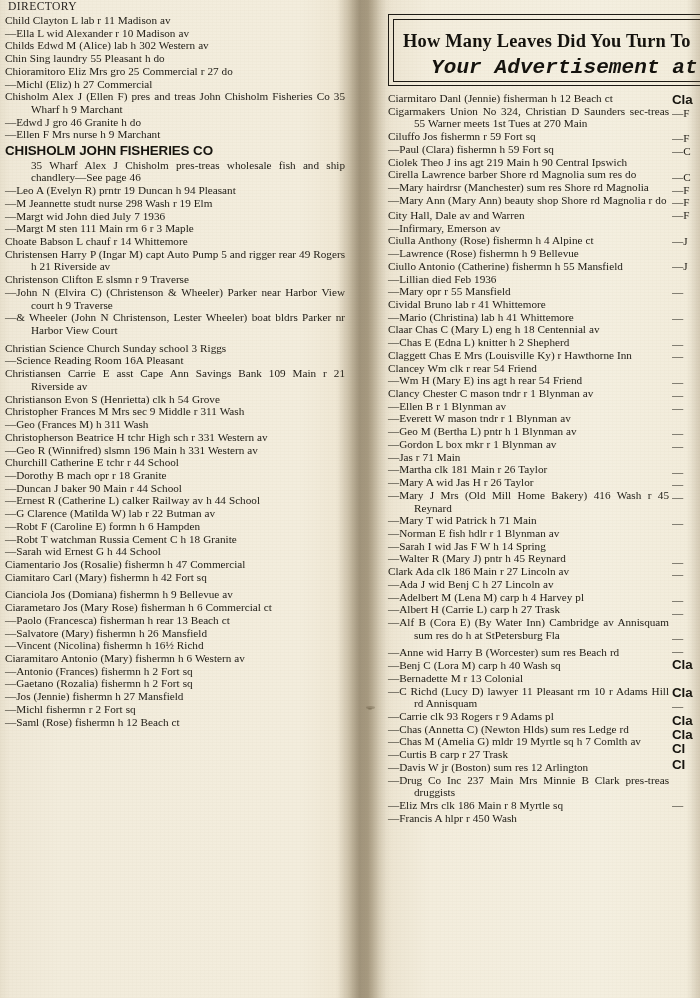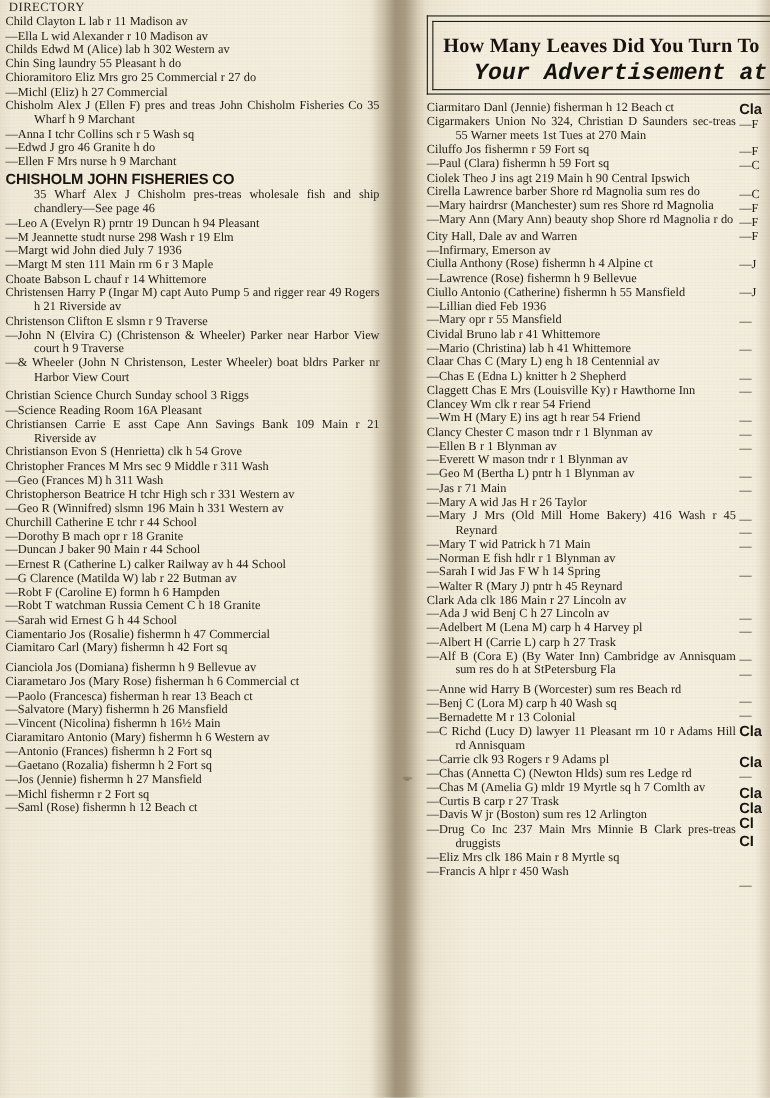--- a/index.html
+++ b/index.html
@@ -137,21 +137,20 @@
     <div class="hdr">DIRECTORY</div>
 
     <div class="entries">
       <p class="e">Child Clayton L lab r 11 Madison av</p>
       <p class="e">—Ella L wid Alexander r 10 Madison av</p>
       <p class="e">Childs Edwd M (Alice) lab h 302 Western av</p>
       <p class="e">Chin Sing laundry 55 Pleasant h do</p>
       <p class="e">Chioramitoro Eliz Mrs gro 25 Commercial r 27 do</p>
       <p class="e">—Michl (Eliz) h 27 Commercial</p>
       <p class="e">Chisholm Alex J (Ellen F) pres and treas John Chisholm Fisheries Co 35 Wharf h 9 Marchant</p>
-      <p class="e">—Anna I tchr Collins sch r 5 Wash sq</p>
       <p class="e">—Edwd J gro 46 Granite h do</p>
       <p class="e">—Ellen F Mrs nurse h 9 Marchant</p>
     </div>
 
     <div class="entries">
       <p class="biz">CHISHOLM JOHN FISHERIES CO</p>
       <p class="e biz-body">35 Wharf Alex J Chisholm pres-treas wholesale fish and ship chandlery—See page 46</p>
     </div>
 
     <div class="entries">
@@ -189,21 +188,21 @@
       <p class="e">Ciamitaro Carl (Mary) fishermn h 42 Fort sq</p>
     </div>
 
     <div class="gap"></div>
 
     <div class="entries">
       <p class="e">Cianciola Jos (Domiana) fishermn h 9 Bellevue av</p>
       <p class="e">Ciarametaro Jos (Mary Rose) fisherman h 6 Commercial ct</p>
       <p class="e">—Paolo (Francesca) fisherman h rear 13 Beach ct</p>
       <p class="e">—Salvatore (Mary) fishermn h 26 Mansfield</p>
-      <p class="e">—Vincent (Nicolina) fishermn h 16½ Main</p>
+      <p class="e">—Vincent (Nicolina) fishermn h 16½ Richd</p>
       <p class="e">Ciaramitaro Antonio (Mary) fishermn h 6 Western av</p>
       <p class="e">—Antonio (Frances) fishermn h 2 Fort sq</p>
       <p class="e">—Gaetano (Rozalia) fishermn h 2 Fort sq</p>
       <p class="e">—Jos (Jennie) fishermn h 27 Mansfield</p>
       <p class="e">—Michl fishermn r 2 Fort sq</p>
       <p class="e">—Saml (Rose) fishermn h 12 Beach ct</p>
     </div>
   </div>
 
   <div id="adbox">
@@ -240,21 +239,23 @@
       <p class="e">—Mario (Christina) lab h 41 Whittemore</p>
       <p class="e">Claar Chas C (Mary L) eng h 18 Centennial av</p>
       <p class="e">—Chas E (Edna L) knitter h 2 Shepherd</p>
       <p class="e">Claggett Chas E Mrs (Louisville Ky) r Hawthorne Inn</p>
       <p class="e">Clancey Wm clk r rear 54 Friend</p>
       <p class="e">—Wm H (Mary E) ins agt h rear 54 Friend</p>
       <p class="e">Clancy Chester C mason tndr r 1 Blynman av</p>
       <p class="e">—Ellen B r 1 Blynman av</p>
       <p class="e">—Everett W mason tndr r 1 Blynman av</p>
       <p class="e">—Geo M (Bertha L) pntr h 1 Blynman av</p>
+      <p class="e">—Gordon L box mkr r 1 Blynman av</p>
       <p class="e">—Jas r 71 Main</p>
+      <p class="e">—Martha clk 181 Main r 26 Taylor</p>
       <p class="e">—Mary A wid Jas H r 26 Taylor</p>
       <p class="e">—Mary J Mrs (Old Mill Home Bakery) 416 Wash r 45 Reynard</p>
       <p class="e">—Mary T wid Patrick h 71 Main</p>
       <p class="e">—Norman E fish hdlr r 1 Blynman av</p>
       <p class="e">—Sarah I wid Jas F W h 14 Spring</p>
       <p class="e">—Walter R (Mary J) pntr h 45 Reynard</p>
       <p class="e">Clark Ada clk 186 Main r 27 Lincoln av</p>
       <p class="e">—Ada J wid Benj C h 27 Lincoln av</p>
       <p class="e">—Adelbert M (Lena M) carp h 4 Harvey pl</p>
       <p class="e">—Albert H (Carrie L) carp h 27 Trask</p>

